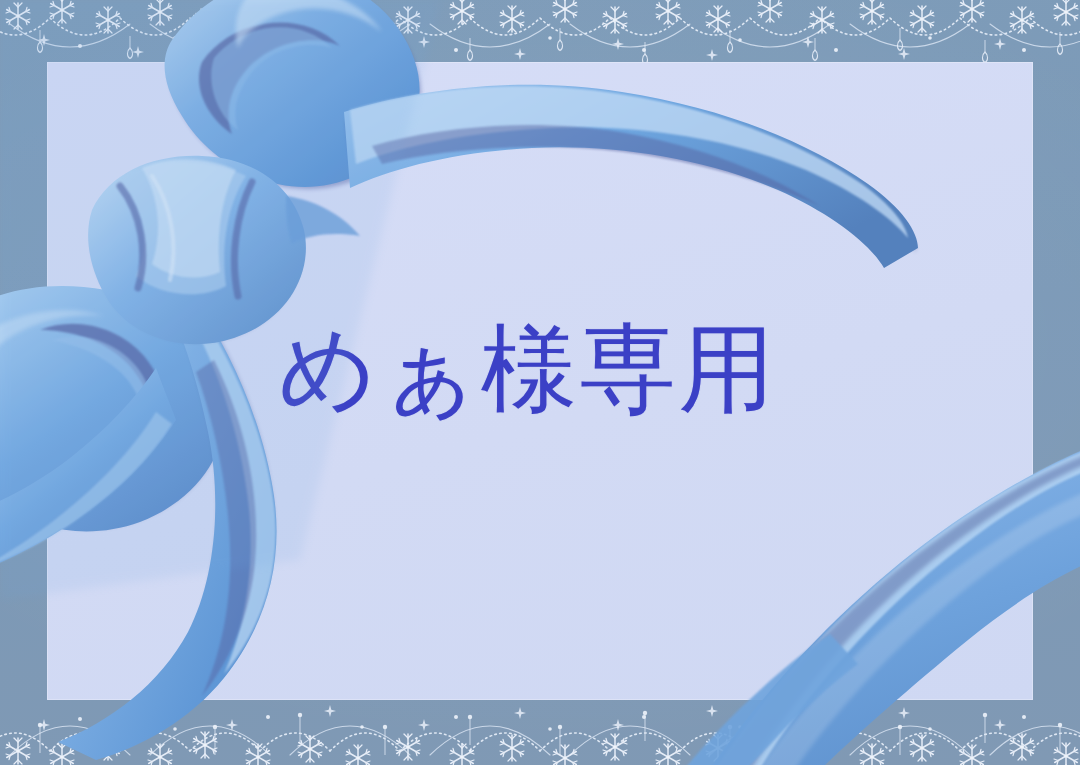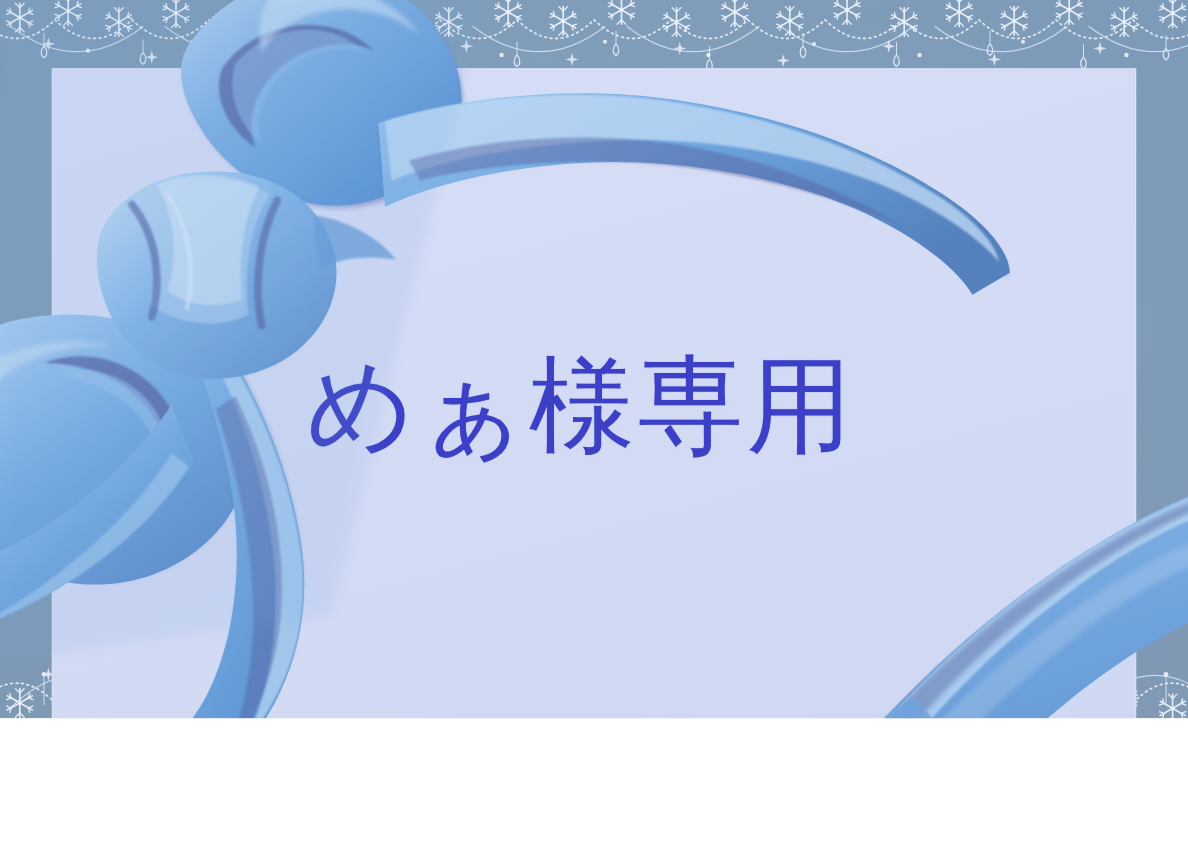--- a/index.html
+++ b/index.html
@@ -8,21 +8,21 @@
     padding: 0;
     background: #ffffff;
   }
   body {
     font-family: "Liberation Sans", "DejaVu Sans", sans-serif;
   }
 
   #card {
     position: relative;
     width: 1080px;
-    height: 653px;
+    height: 765px;
     overflow: hidden;
     background: #7b9ab8;
   }
 
   
   .frame-bg {
     position: absolute;
     inset: 0;
     background:
       radial-gradient(120% 90% at 50% 45%, rgba(255,255,255,0.07) 0%, rgba(255,255,255,0) 60%),

